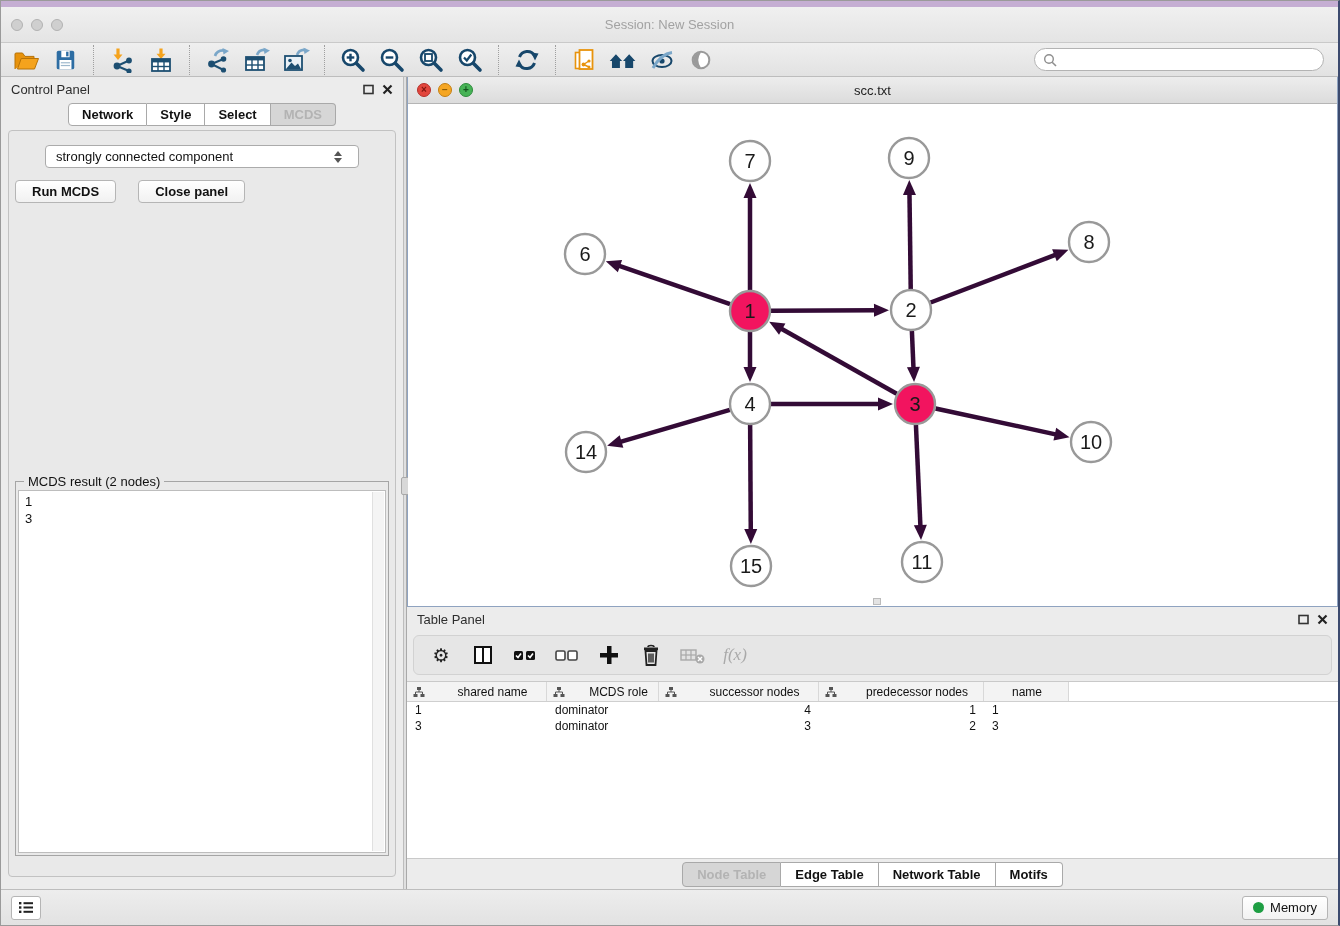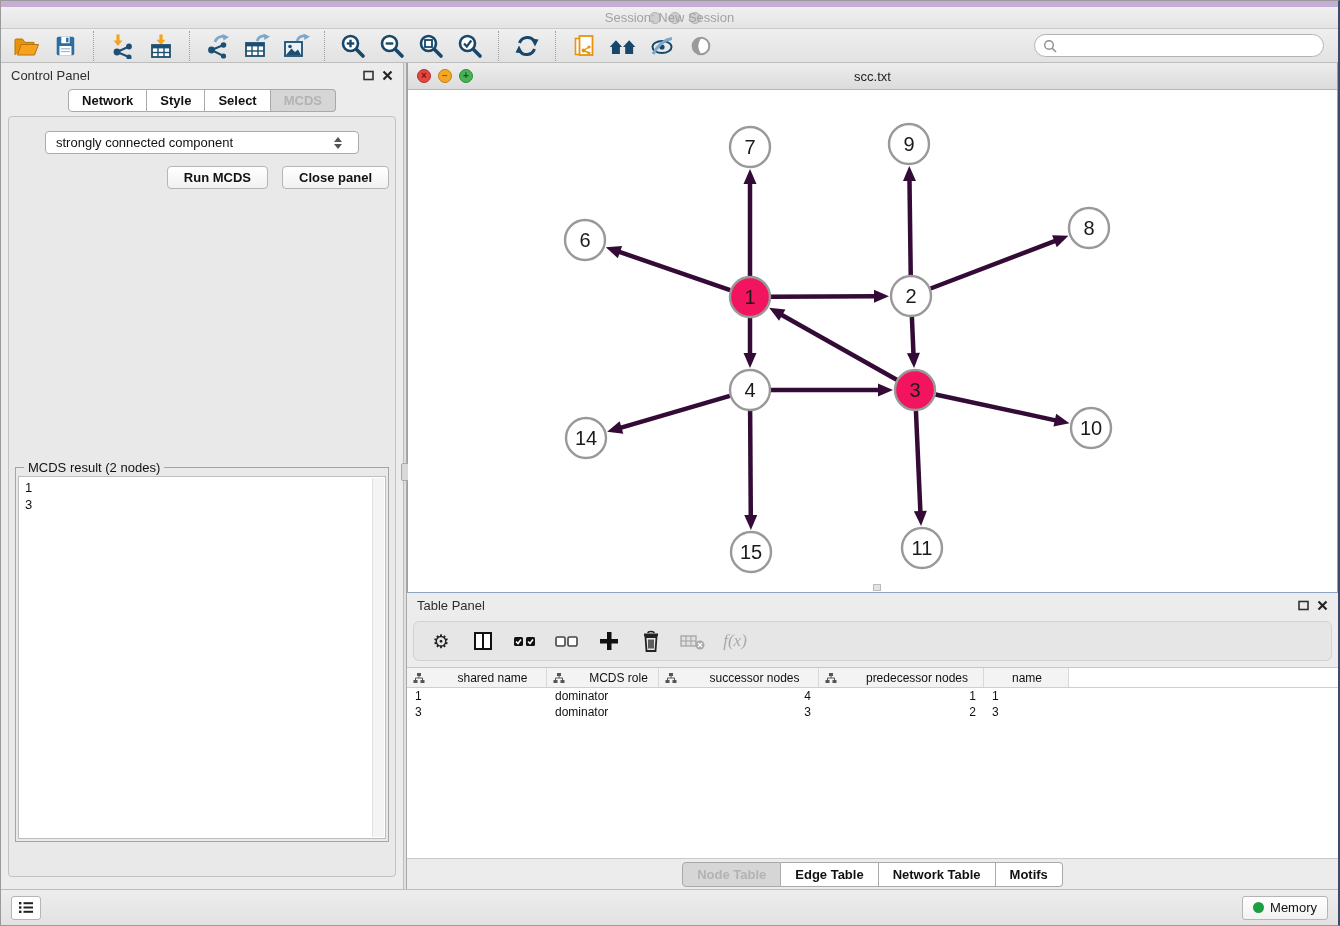--- a/index.html
+++ b/index.html
@@ -3,22 +3,22 @@
 <meta charset="utf-8">
 <style>
   * { margin:0; padding:0; box-sizing:border-box; }
   html,body { background:#555; font-family:"Liberation Sans", sans-serif; }
   #app { width:1340px; height:926px; background:#ececec; position:relative;
          border:1px solid #9a9a9a; border-right:2px solid #3c4a6e; overflow:hidden;
          display:flex; flex-direction:column; }
 
   
   .purple-strip { height:6px; background:#c5aed3; }
-  .titlebar { height:22px; background:linear-gradient(#f0f0f0,#e4e4e4);
-              border-bottom:1px solid #c9c9c9; display:flex; align-items:center; position:relative;justify-content:center; }
+  .titlebar { height:36px; background:linear-gradient(#f0f0f0,#e4e4e4);
+              border-bottom:1px solid #c9c9c9; display:flex; align-items:center; position:relative; }
   .tl-dots { display:flex; gap:8px; margin-left:10px; }
   .tl-dot { width:12px; height:12px; border-radius:50%; background:#cfcfcf; border:1px solid #b2b2b2; }
   .win-title { position:absolute; left:0; right:0; text-align:center; color:#a2a2a2; font-size:13px; }
 
   
   .toolbar { height:34px; background:linear-gradient(#efefef,#e2e2e2); border-bottom:1px solid #bdbdbd;
              display:flex; align-items:center; padding:0 10px; gap:9px; }
   .tb-btn { width:30px; height:28px; display:flex; align-items:center; justify-content:center; }
   .tb-sep { width:1px; height:30px; border-left:1px dotted #9f9f9f; margin:0 4px; }
   .tb-spacer { flex:1; }
@@ -43,21 +43,21 @@
   .cp-box { flex:1; margin:0 7px 12px 7px; border:1px solid #c2c2c2; border-radius:4px;
             background:#e9e9e9; padding:14px 6px 8px 6px; display:flex; flex-direction:column; }
   .opt-label { text-align:center; font-size:14px; color:#111; margin-bottom:10px; }
   .dropdown { margin:0 30px; height:23px; background:#fff; border:1px solid #ababab; border-radius:4px;
               display:flex; align-items:center; padding:0 16px 0 10px; font-size:13px; color:#111; }
   .dropdown .dd-label { flex:1; }
   .dd-arrows { display:flex; flex-direction:column; gap:2px; align-items:center; }
   .dd-arrows i { display:block; width:0; height:0; border-left:4px solid transparent; border-right:4px solid transparent; }
   .dd-up { border-bottom:5px solid #555; }
   .dd-down { border-top:5px solid #555; }
-  .cp-buttons { display:flex; justify-content:flex-end; gap:14px; margin-top:12px; }
+  .cp-buttons { display:flex; justify-content:flex-start; gap:22px; margin-top:12px; }
   .btn { background:linear-gradient(#ffffff,#f1f1f1); border:1px solid #b5b5b5; border-radius:4px;
          font-size:13px; font-weight:bold; color:#111; padding:3px 16px; }
   .result-box { margin-top:278px; border:1px solid #a5a5a5; position:relative;
                 background:#e9e9e9; padding:8px 2px 2px 2px; height:375px; }
   .result-title { position:absolute; top:-8px; left:8px; background:#e9e9e9; padding:0 4px; font-size:13px; color:#111; }
   .result-area { background:#fff; border:1px solid #bdbdbd; height:100%; font-size:13px; color:#111;
                  padding:2px 0 0 6px; position:relative; overflow:hidden; }
   .result-scroll { position:absolute; top:1px; right:1px; bottom:1px; width:12px; background:#f4f4f4; border-left:1px solid #e0e0e0; }
   .result-line { line-height:17px; }
 

